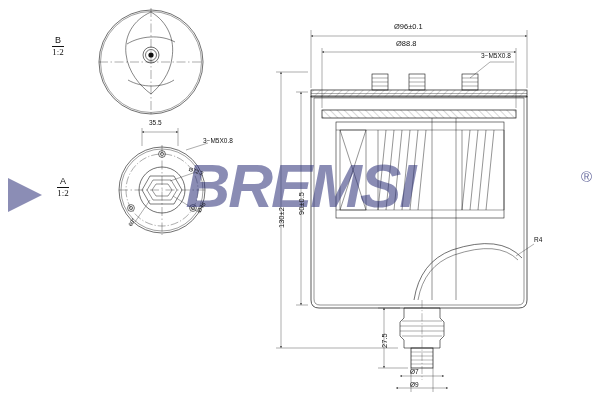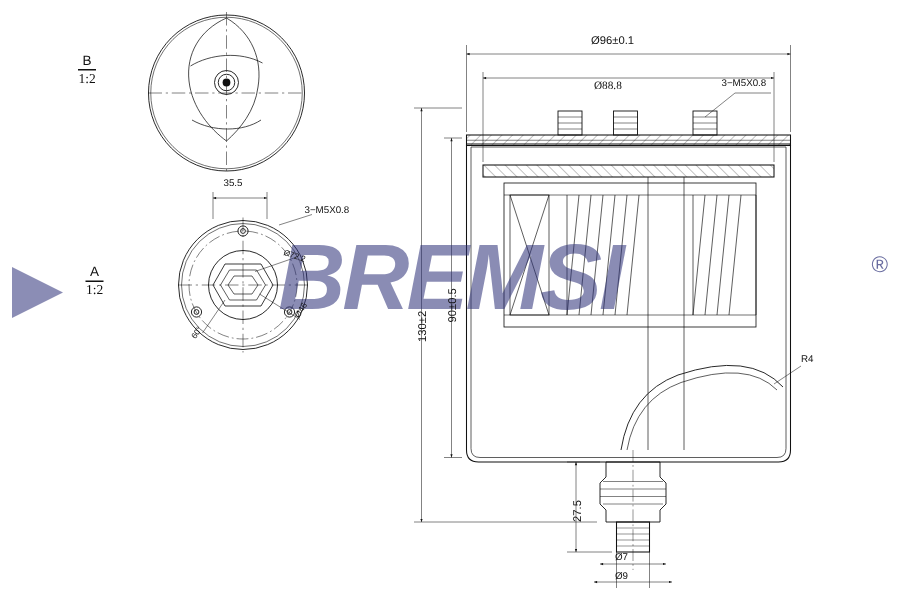--- a/index.html
+++ b/index.html
@@ -246,21 +246,21 @@
 <div class="viewtag" style="left:52px;top:36px;">
   <span class="top">B</span>
   <span class="bot">1:2</span>
 </div>
 <div class="viewtag" style="left:57px;top:177px;">
   <span class="top">A</span>
   <span class="bot">1:2</span>
 </div>
 
 <div class="lbl" style="left:394px;top:22px;">Ø96±0.1</div>
-<div class="lbl" style="left:396px;top:52px;font-family:Liberation Serif, serif;">Ø88.8</div>
+<div class="lbl" style="left:396px;top:39px;">Ø88.8</div>
 <div class="lbl sm" style="left:481px;top:52px;">3−M5X0.8</div>
 
 <div class="lbl v" style="left:277px;top:228px;">130±2</div>
 <div class="lbl v" style="left:297px;top:215px;">90±0.5</div>
 <div class="lbl v" style="left:380px;top:348px;">27.5</div>
 
 <div class="lbl sm" style="left:410px;top:368px;">Ø7</div>
 <div class="lbl sm" style="left:410px;top:381px;">Ø9</div>
 <div class="lbl sm" style="left:534px;top:236px;">R4</div>
 

